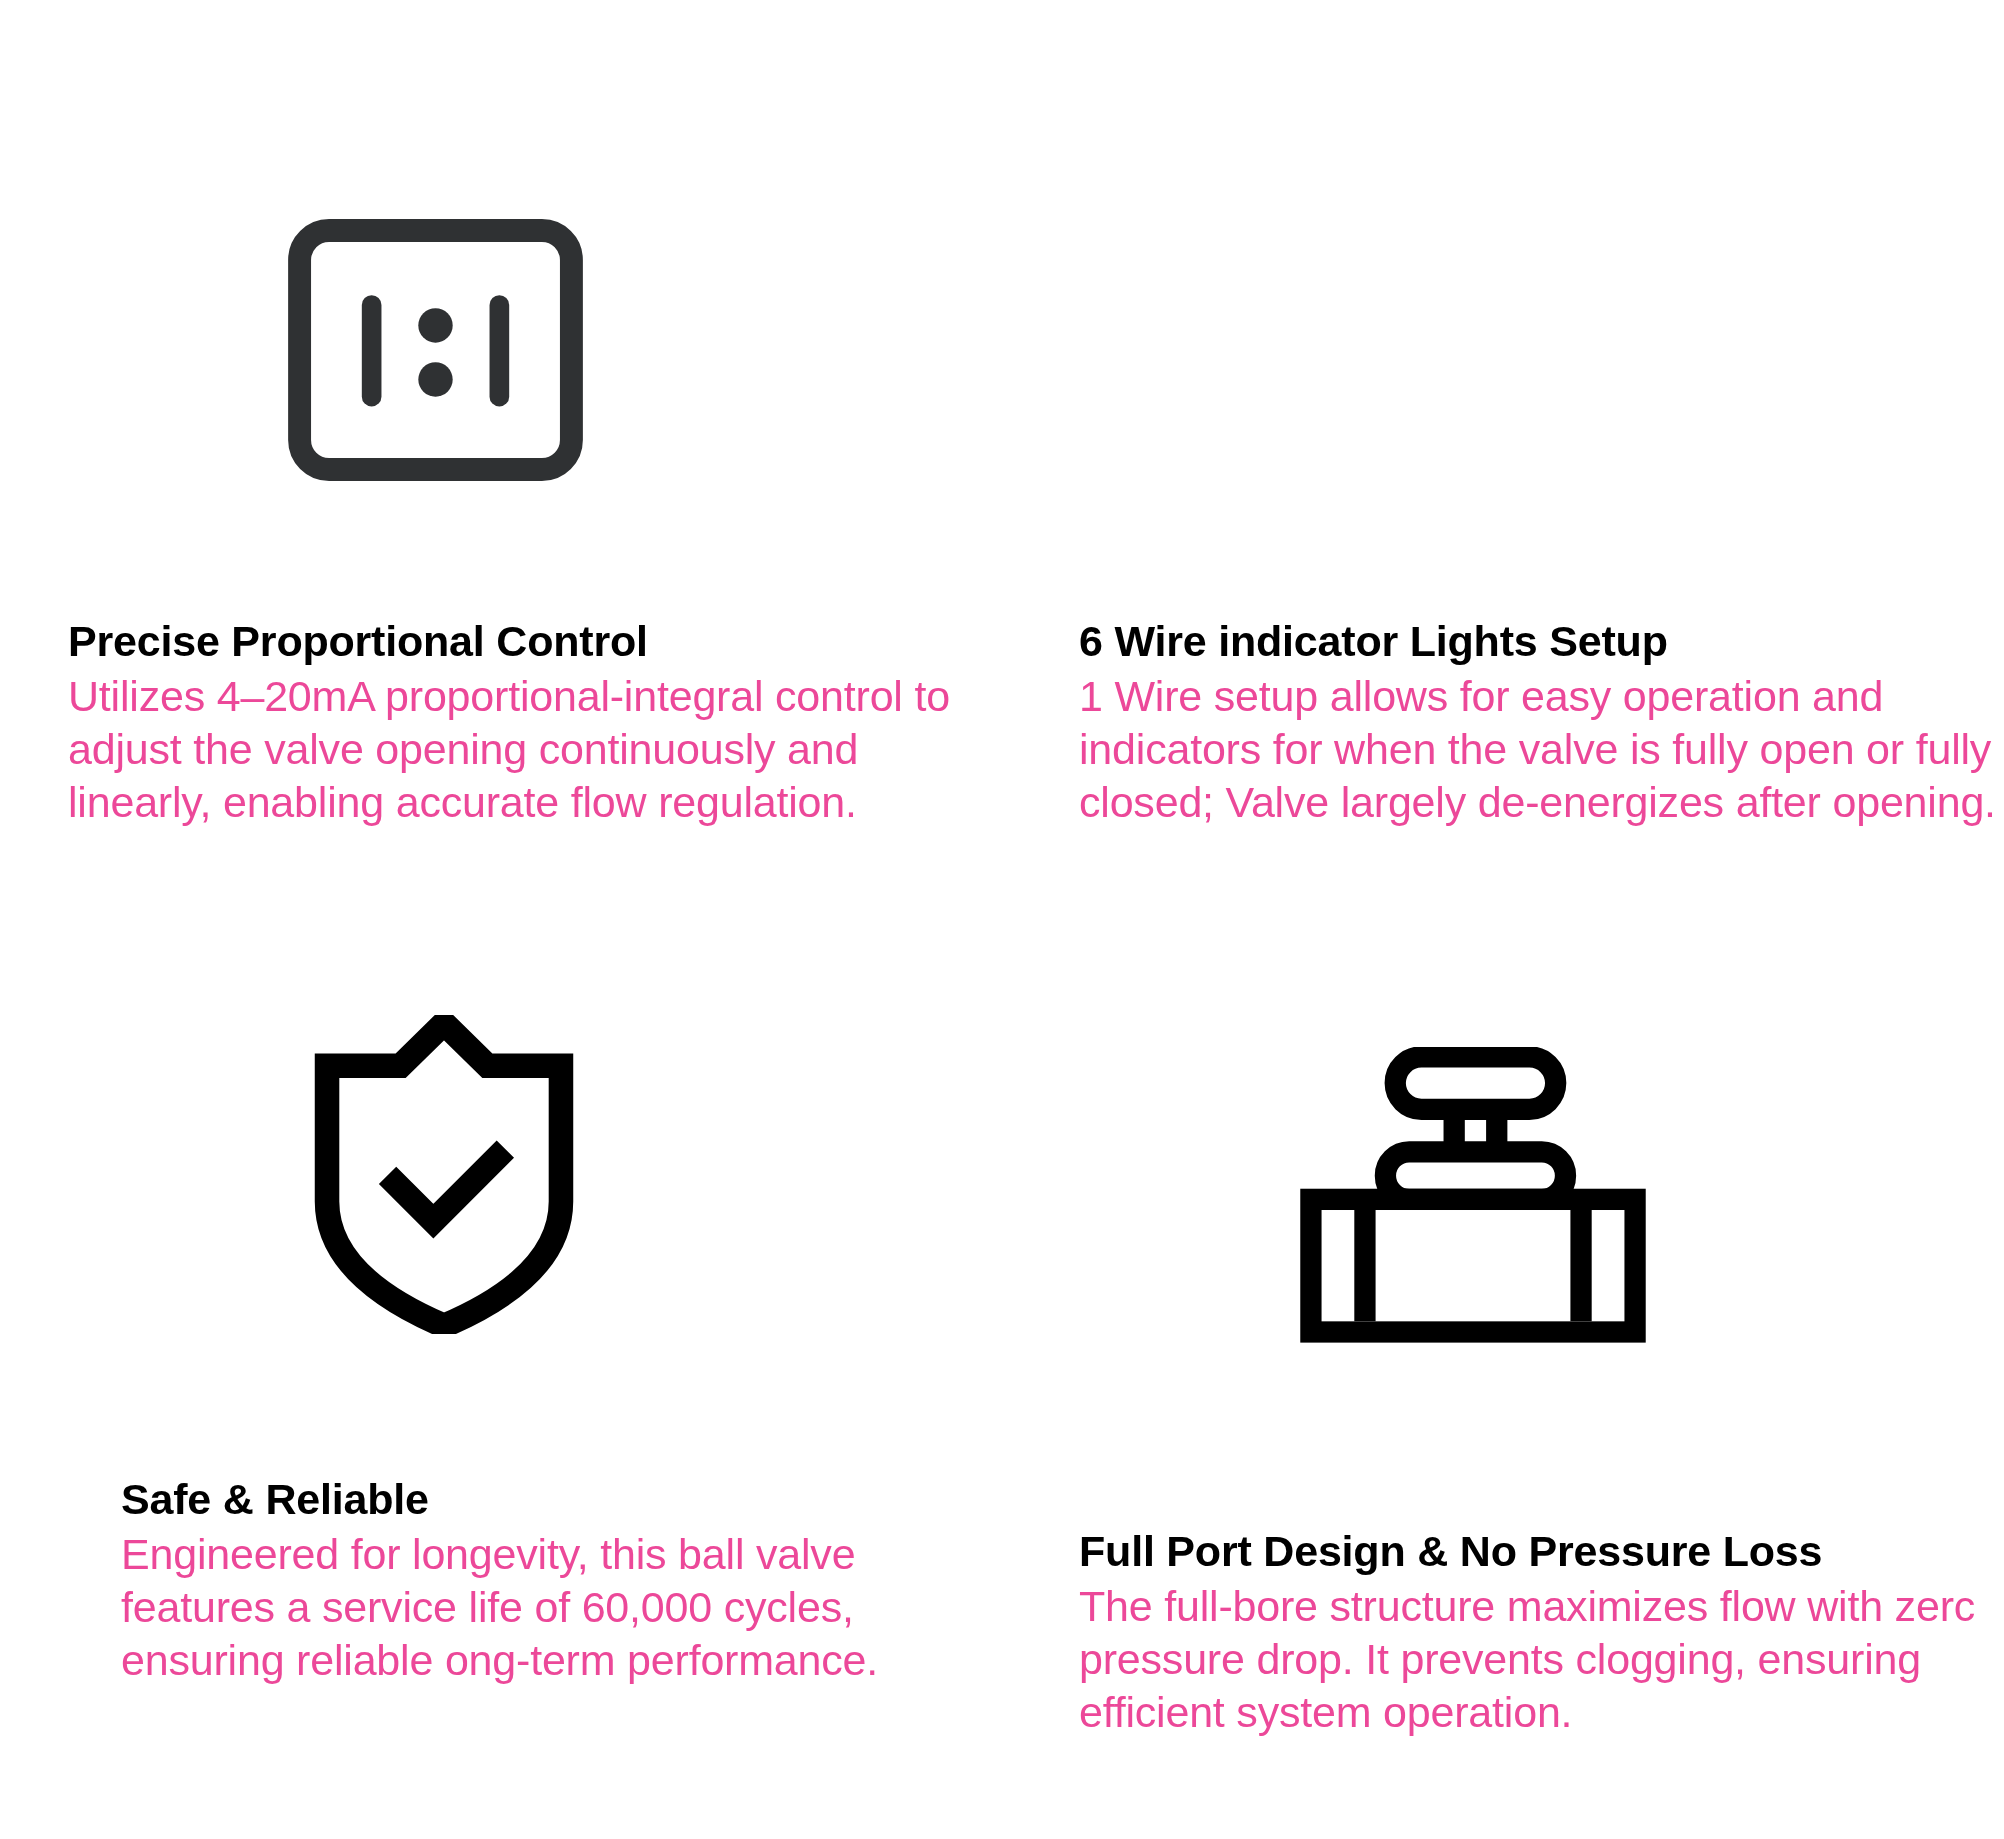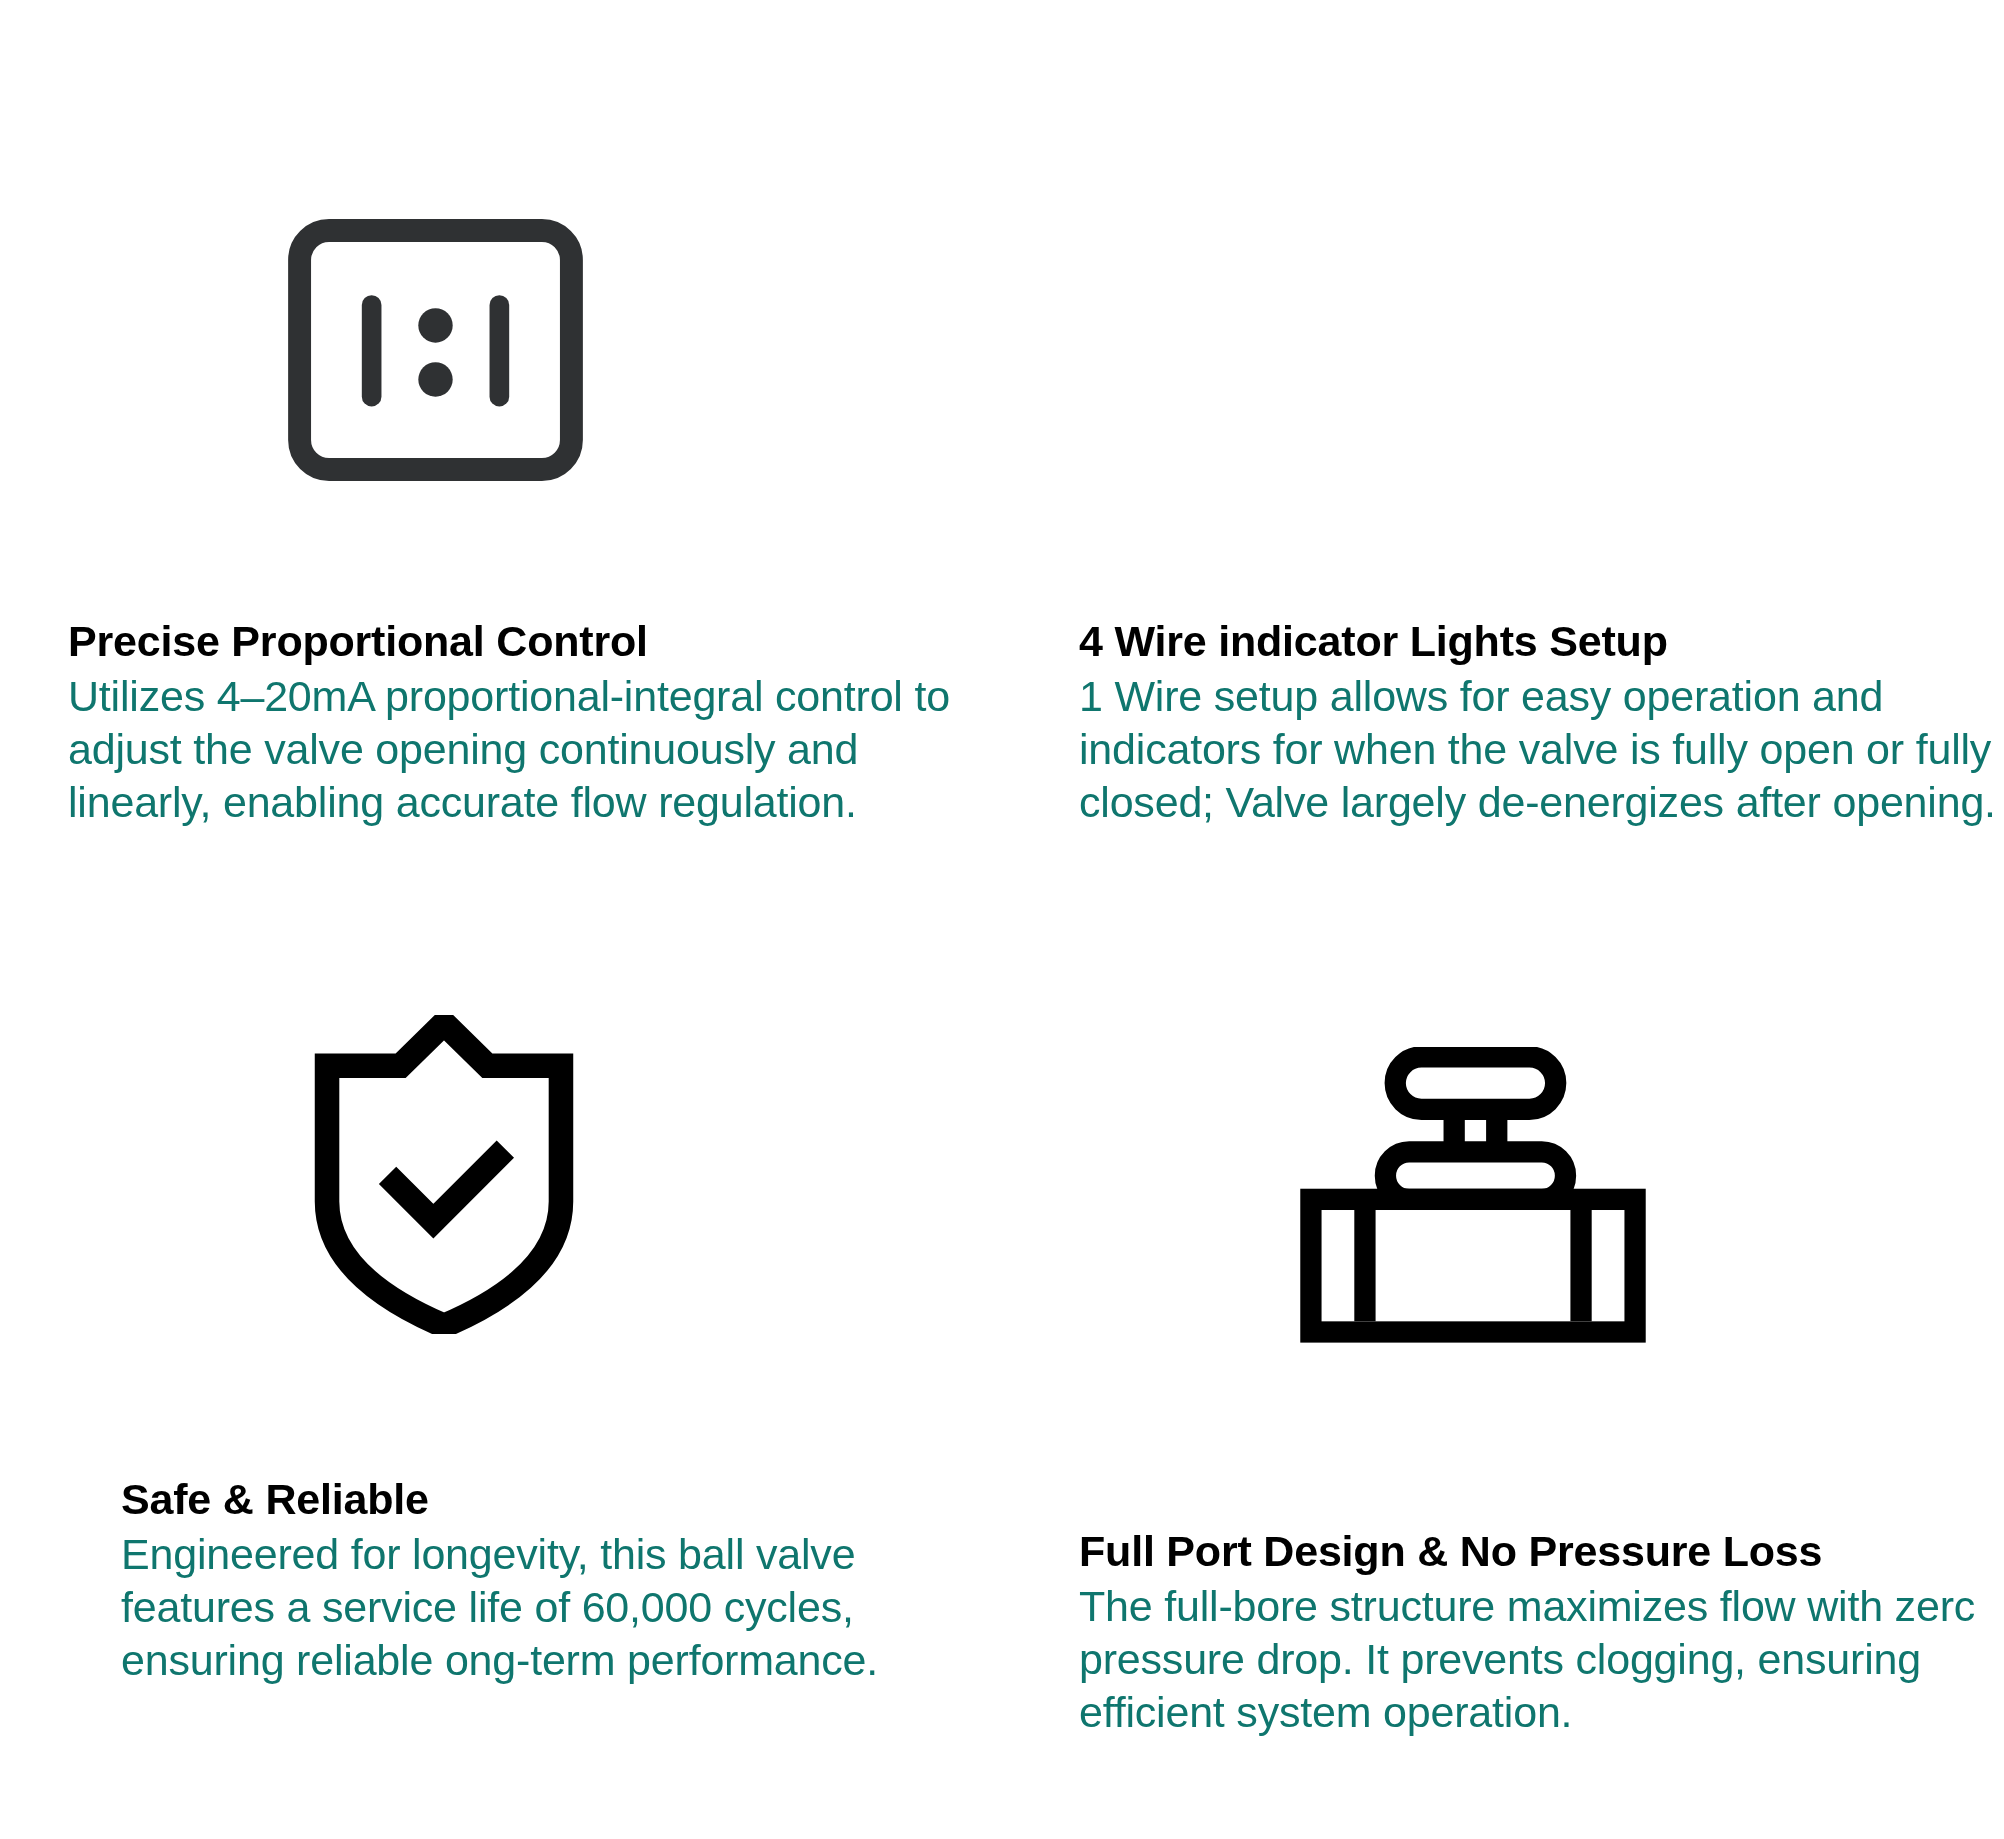--- a/index.html
+++ b/index.html
@@ -44,21 +44,21 @@
     letter-spacing: -0.2px;
     color: #000000;
     white-space: nowrap;
     margin: 0 0 2.5px 0;
   }
 
   .feature-desc {
     font-size: 43px;
     line-height: 53px;
     letter-spacing: -0.2px;
-    color: #0f766e;
+    color: #ec4899;
     margin: 0;
   }
 
   
   #cell-0 { left: 0px;    top: 0px;    width: 1002px; height: 920px; }
   #cell-1 { left: 1002px; top: 0px;    width: 1002px; height: 920px; }
   #cell-2 { left: 8px;    top: 920px; width: 1002px; height: 920px; }
   #cell-3 { left: 1002px; top: 920px; width: 1002px; height: 920px; }
 
   #icon-0 { left: 288px; top: 219px; width: 295px; height: 262px; }
@@ -89,21 +89,21 @@
 
     <div class="text-block" id="text-0">
       <h3 class="feature-title">Precise Proportional Control</h3>
       <p class="feature-desc">Utilizes 4–20mA proportional-integral control to adjust the valve opening continuously and linearly, enabling accurate flow regulation.</p>
     </div>
   </div>
 
   <div class="feature" id="cell-1">
 
     <div class="text-block" id="text-1">
-      <h3 class="feature-title">4 Wire indicator Lights Setup</h3>
+      <h3 class="feature-title">6 Wire indicator Lights Setup</h3>
       <p class="feature-desc">1 Wire setup allows for easy operation and indicators for when the valve is fully open or fully closed; Valve largely de-energizes after opening.</p>
     </div>
   </div>
 
   <div class="feature" id="cell-2">
 
     <div class="icon-wrap" id="icon-2">
       <svg viewBox="0 0 330 390" width="270" height="319" aria-hidden="true">
         <path d="M22 62 L112 62 L165 10 L218 62 L308 62 L308 228
                  C308 300 240 348 165 380

